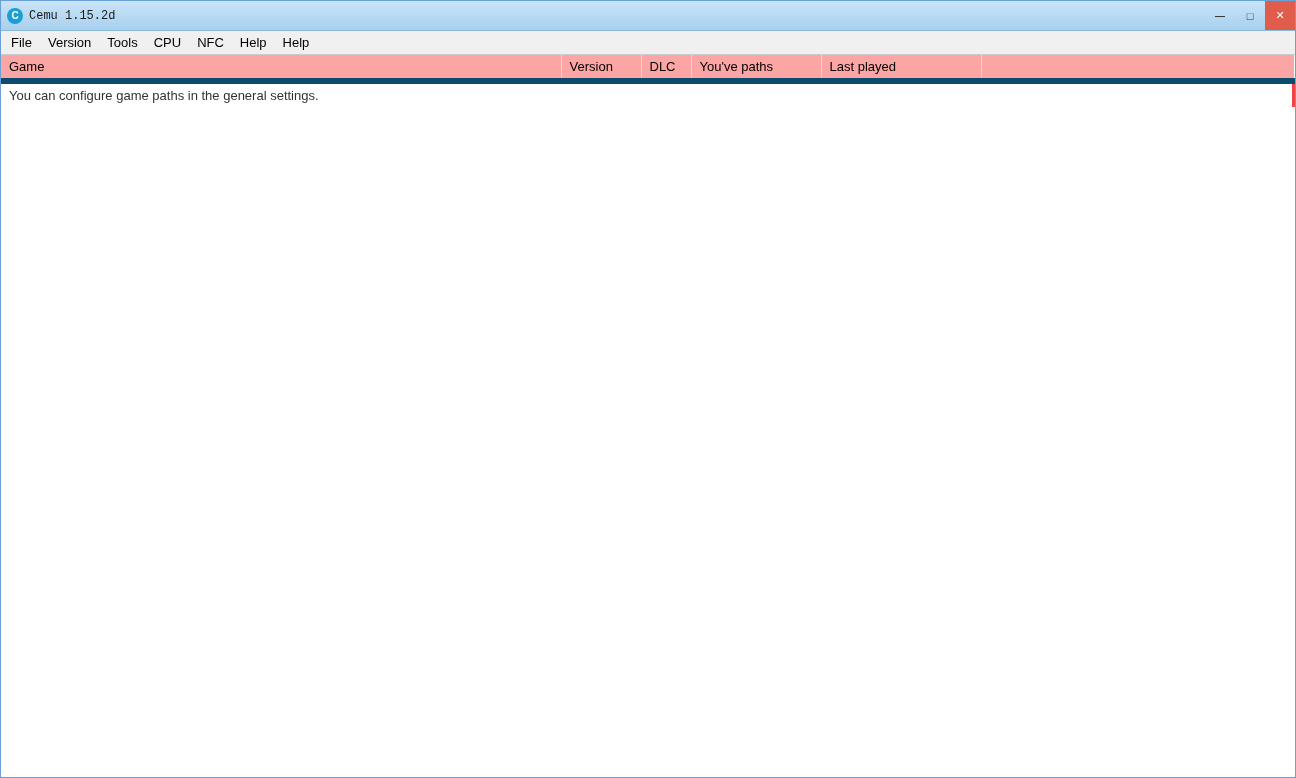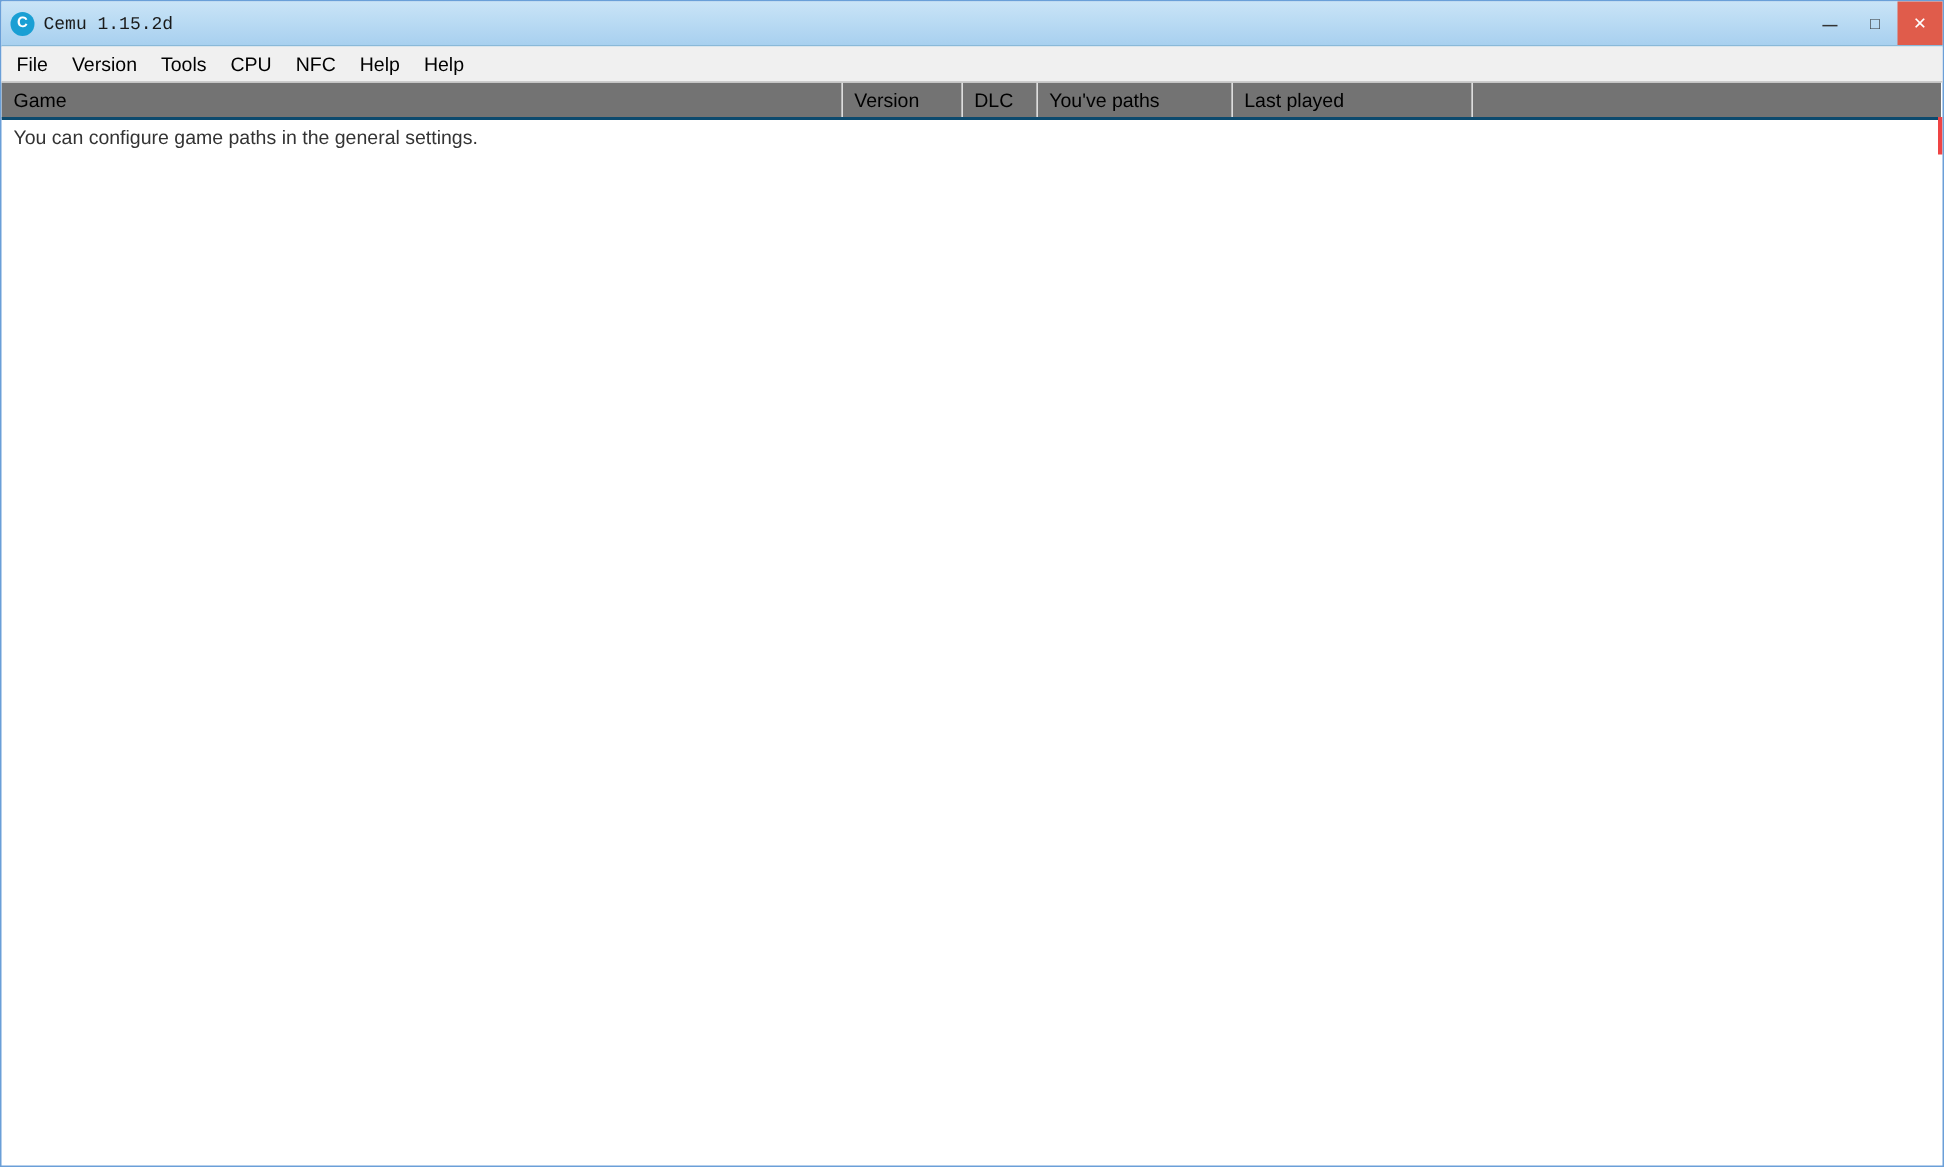--- a/index.html
+++ b/index.html
@@ -122,22 +122,22 @@
       overflow: auto;
     }
 
     table {
       width: 100%;
       border-collapse: collapse;
       table-layout: fixed;
     }
 
     thead tr {
-      background: #737373;
-      border-bottom: 2px solid #0c4a6e;
+      background: #fca5a5;
+      border-bottom: 6px solid #0c4a6e;
     }
 
     th {
       text-align: left;
       padding: 4px 8px;
       font-weight: normal;
       font-size: 13px;
       color: #000;
       border-right: 1px solid #ddd;
     }

